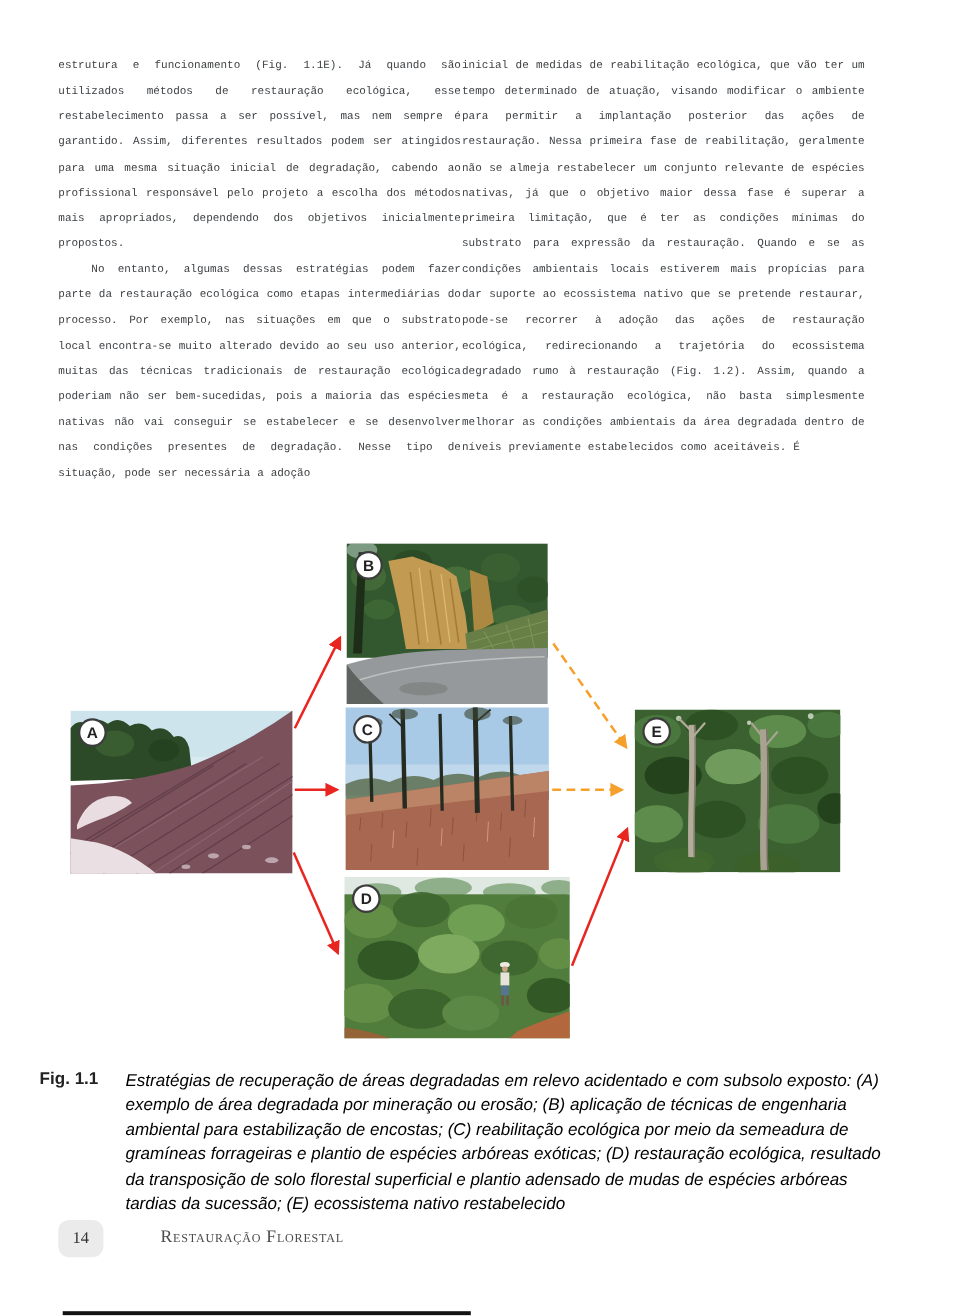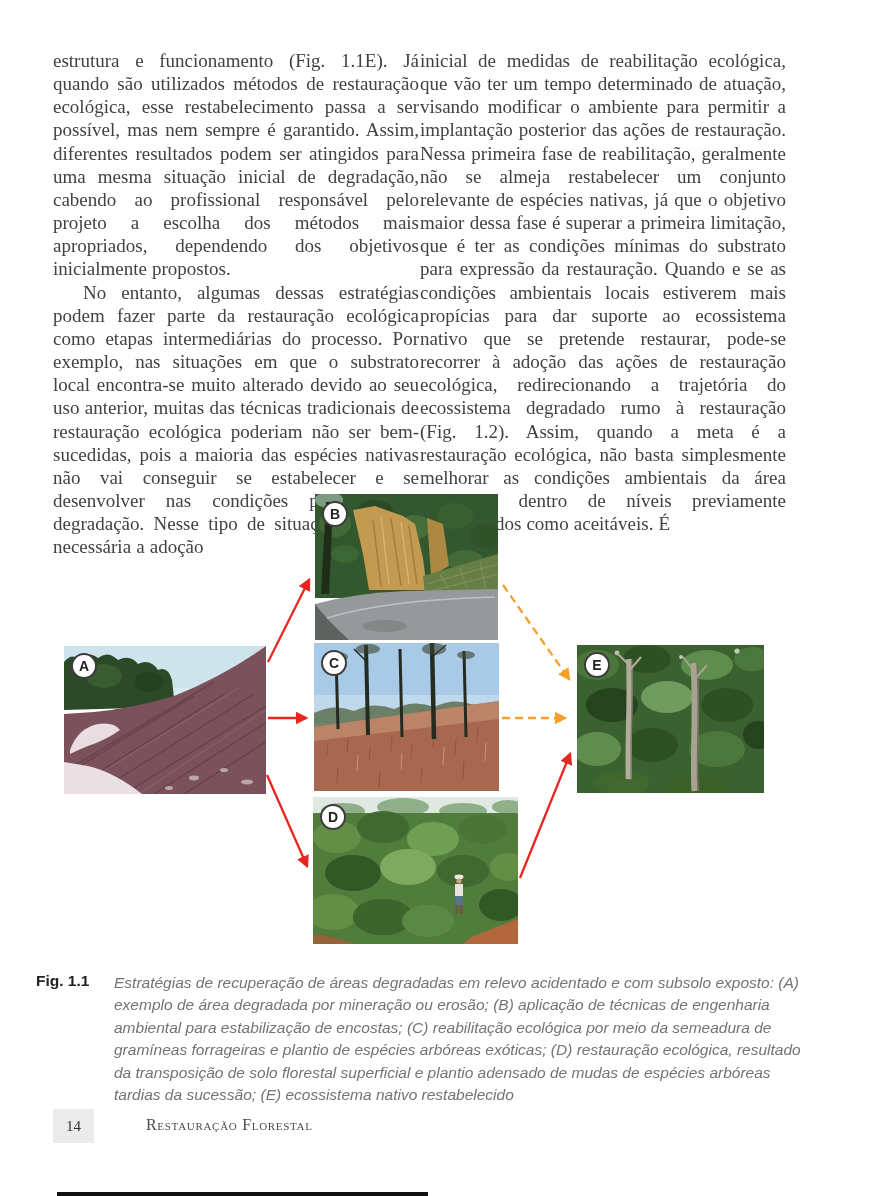--- a/index.html
+++ b/index.html
@@ -2,44 +2,44 @@
 <html><head>
 <meta charset="utf-8">
 <style>
   html,body{margin:0;padding:0;background:#fff;}
   #page{position:relative;width:890px;height:1196px;background:#ffffff;overflow:hidden;
         font-family:"Liberation Serif",serif;}
   
   .text-col{position:absolute;top:49px;width:366px;}
   #col-left{left:53px;}
   #col-right{left:420px;}
-  .text-col p{margin:0;font-size:19px;line-height:23.15px;text-align:justify;
-              color:#3f4245;word-spacing:.02em;}
+  .text-col p{margin:0;font-size:10px;line-height:23.15px;text-align:justify;
+              color:#3f4245;word-spacing:.02em;font-family:Liberation Mono, monospace;}
   .text-col p.indent{text-indent:30px;}
   
   .photo{position:absolute;}
   .photo svg{display:block;width:100%;height:100%;}
   #photoA{left:64px;top:646px;width:202px;height:148px;}
   #photoB{left:315px;top:494px;width:183px;height:146px;}
   #photoC{left:314px;top:643px;width:185px;height:148px;}
   #photoD{left:313px;top:797px;width:205px;height:147px;}
   #photoE{left:577px;top:645px;width:187px;height:148px;}
   .photo-label{position:absolute;top:7px;left:7px;width:22px;height:22px;border-radius:50%;
                background:#fff;border:2.5px solid #3c3c3c;display:flex;align-items:center;
                justify-content:center;font:bold 14px "Liberation Sans",sans-serif;color:#222;}
   #arrow-layer{position:absolute;left:0;top:0;pointer-events:none;}
   
   #fig-tag{position:absolute;left:36px;top:972px;font:bold 15.5px "Liberation Sans",sans-serif;
            color:#232323;}
   #fig-caption{position:absolute;left:114px;top:972px;width:688px;
-               font:italic 15.5px/22.4px "Liberation Sans",sans-serif;color:#737373;}
+               font:italic 15.5px/22.4px "Liberation Sans",sans-serif;color:#000000;}
   
   #page-num-box{position:absolute;left:53px;top:1109px;width:41px;height:34px;background:#ebebeb;
                 display:flex;align-items:center;justify-content:center;
-                font:15px "Liberation Serif",serif;color:#333;}
+                font:15px "Liberation Serif",serif;color:#333;border-radius:10px;}
   #book-title{position:absolute;left:146px;top:1116px;font:16px "Liberation Serif",serif;
               font-variant:small-caps;letter-spacing:.7px;color:#4c4c4c;}
   #bottom-rule{position:absolute;left:57px;top:1192px;width:371px;height:4px;background:#121212;}
 </style>
 </head>
 <body>
 
 <div id="page">
 
   <div id="col-left" class="text-col">

